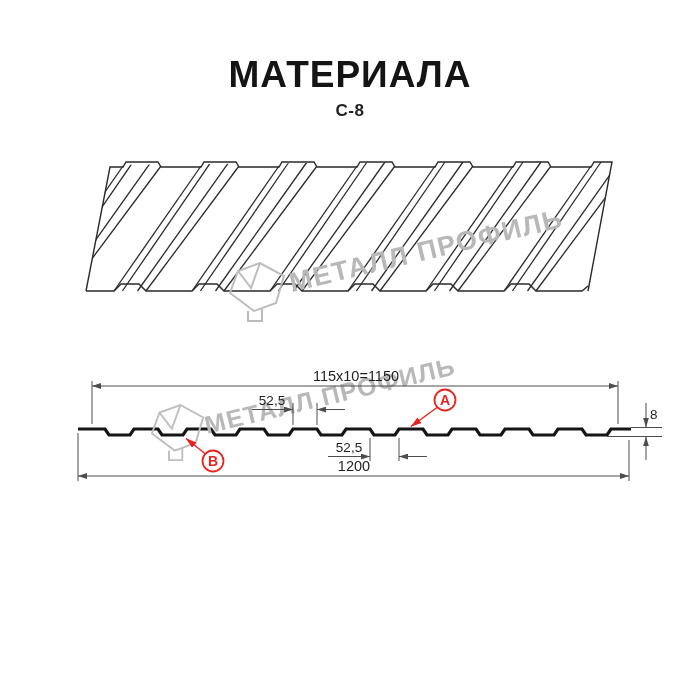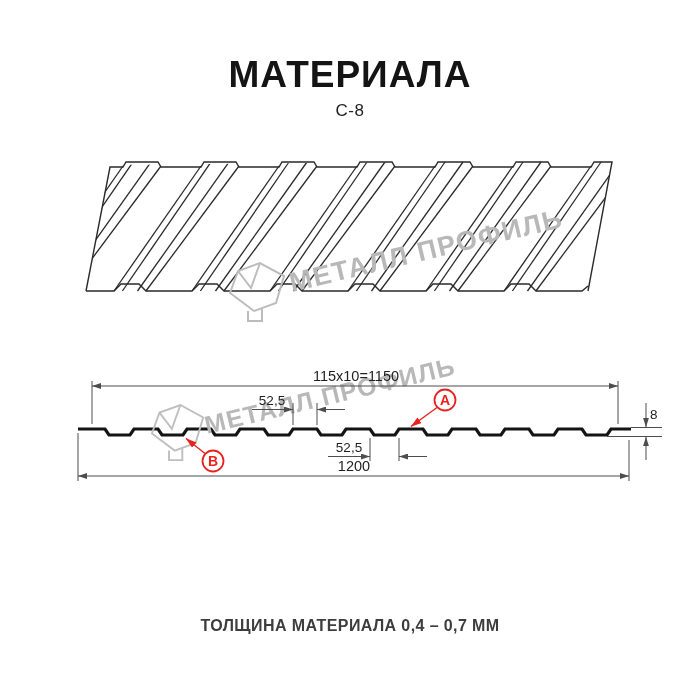--- a/index.html
+++ b/index.html
@@ -2,21 +2,21 @@
 <html><head>
 <meta charset="utf-8">
 <style>
   html,body{margin:0;padding:0;background:#ffffff;}
   #page{position:relative;width:700px;height:700px;background:#ffffff;overflow:hidden;
         font-family:"Liberation Sans",sans-serif;}
   #drawing{position:absolute;left:0;top:0;}
   .title{position:absolute;top:54px;left:0;width:700px;text-align:center;
          font-size:37px;font-weight:bold;letter-spacing:1px;color:#141414;}
   .subtitle{position:absolute;top:101px;left:0;width:700px;text-align:center;
-         font-size:17px;font-weight:normal;letter-spacing:0.5px;color:#222;}
+         font-size:17px;font-weight:bold;letter-spacing:0.5px;color:#222;}
   .footer{position:absolute;top:617px;left:0;width:700px;text-align:center;
          font-size:16px;font-weight:bold;letter-spacing:0.4px;color:#3d3d3d;}
   text{font-family:"Liberation Sans",sans-serif;}
   .dimtxt{font-size:13.5px;fill:#1f1f1f;}
   .dimtxt-lg{font-size:14.5px;fill:#1f1f1f;}
   .wmtext{font-weight:bold;fill:#b8b8b8;}
   .redtxt{font-size:14px;font-weight:600;fill:#e8231f;}
 </style>
 </head>
 <body>
@@ -148,14 +148,13 @@
 
     <g>
       <line x1="205" y1="453.5" x2="186" y2="438.5" stroke="#e8231f" stroke-width="1.4" marker-end="url(#arr)"></line>
       <circle cx="213" cy="461" r="10.5" fill="#ffffff" stroke="#e8231f" stroke-width="1.8"></circle>
       <text class="redtxt" x="213" y="466" text-anchor="middle">B</text>
     </g>
   </svg>
 
   <div class="title">МАТЕРИАЛА</div>
   <div class="subtitle">С-8</div>
-  <div class="footer">ТОЛЩИНА МАТЕРИАЛА 0,4 – 0,7 ММ</div>
 </div>
 
 </body></html>

